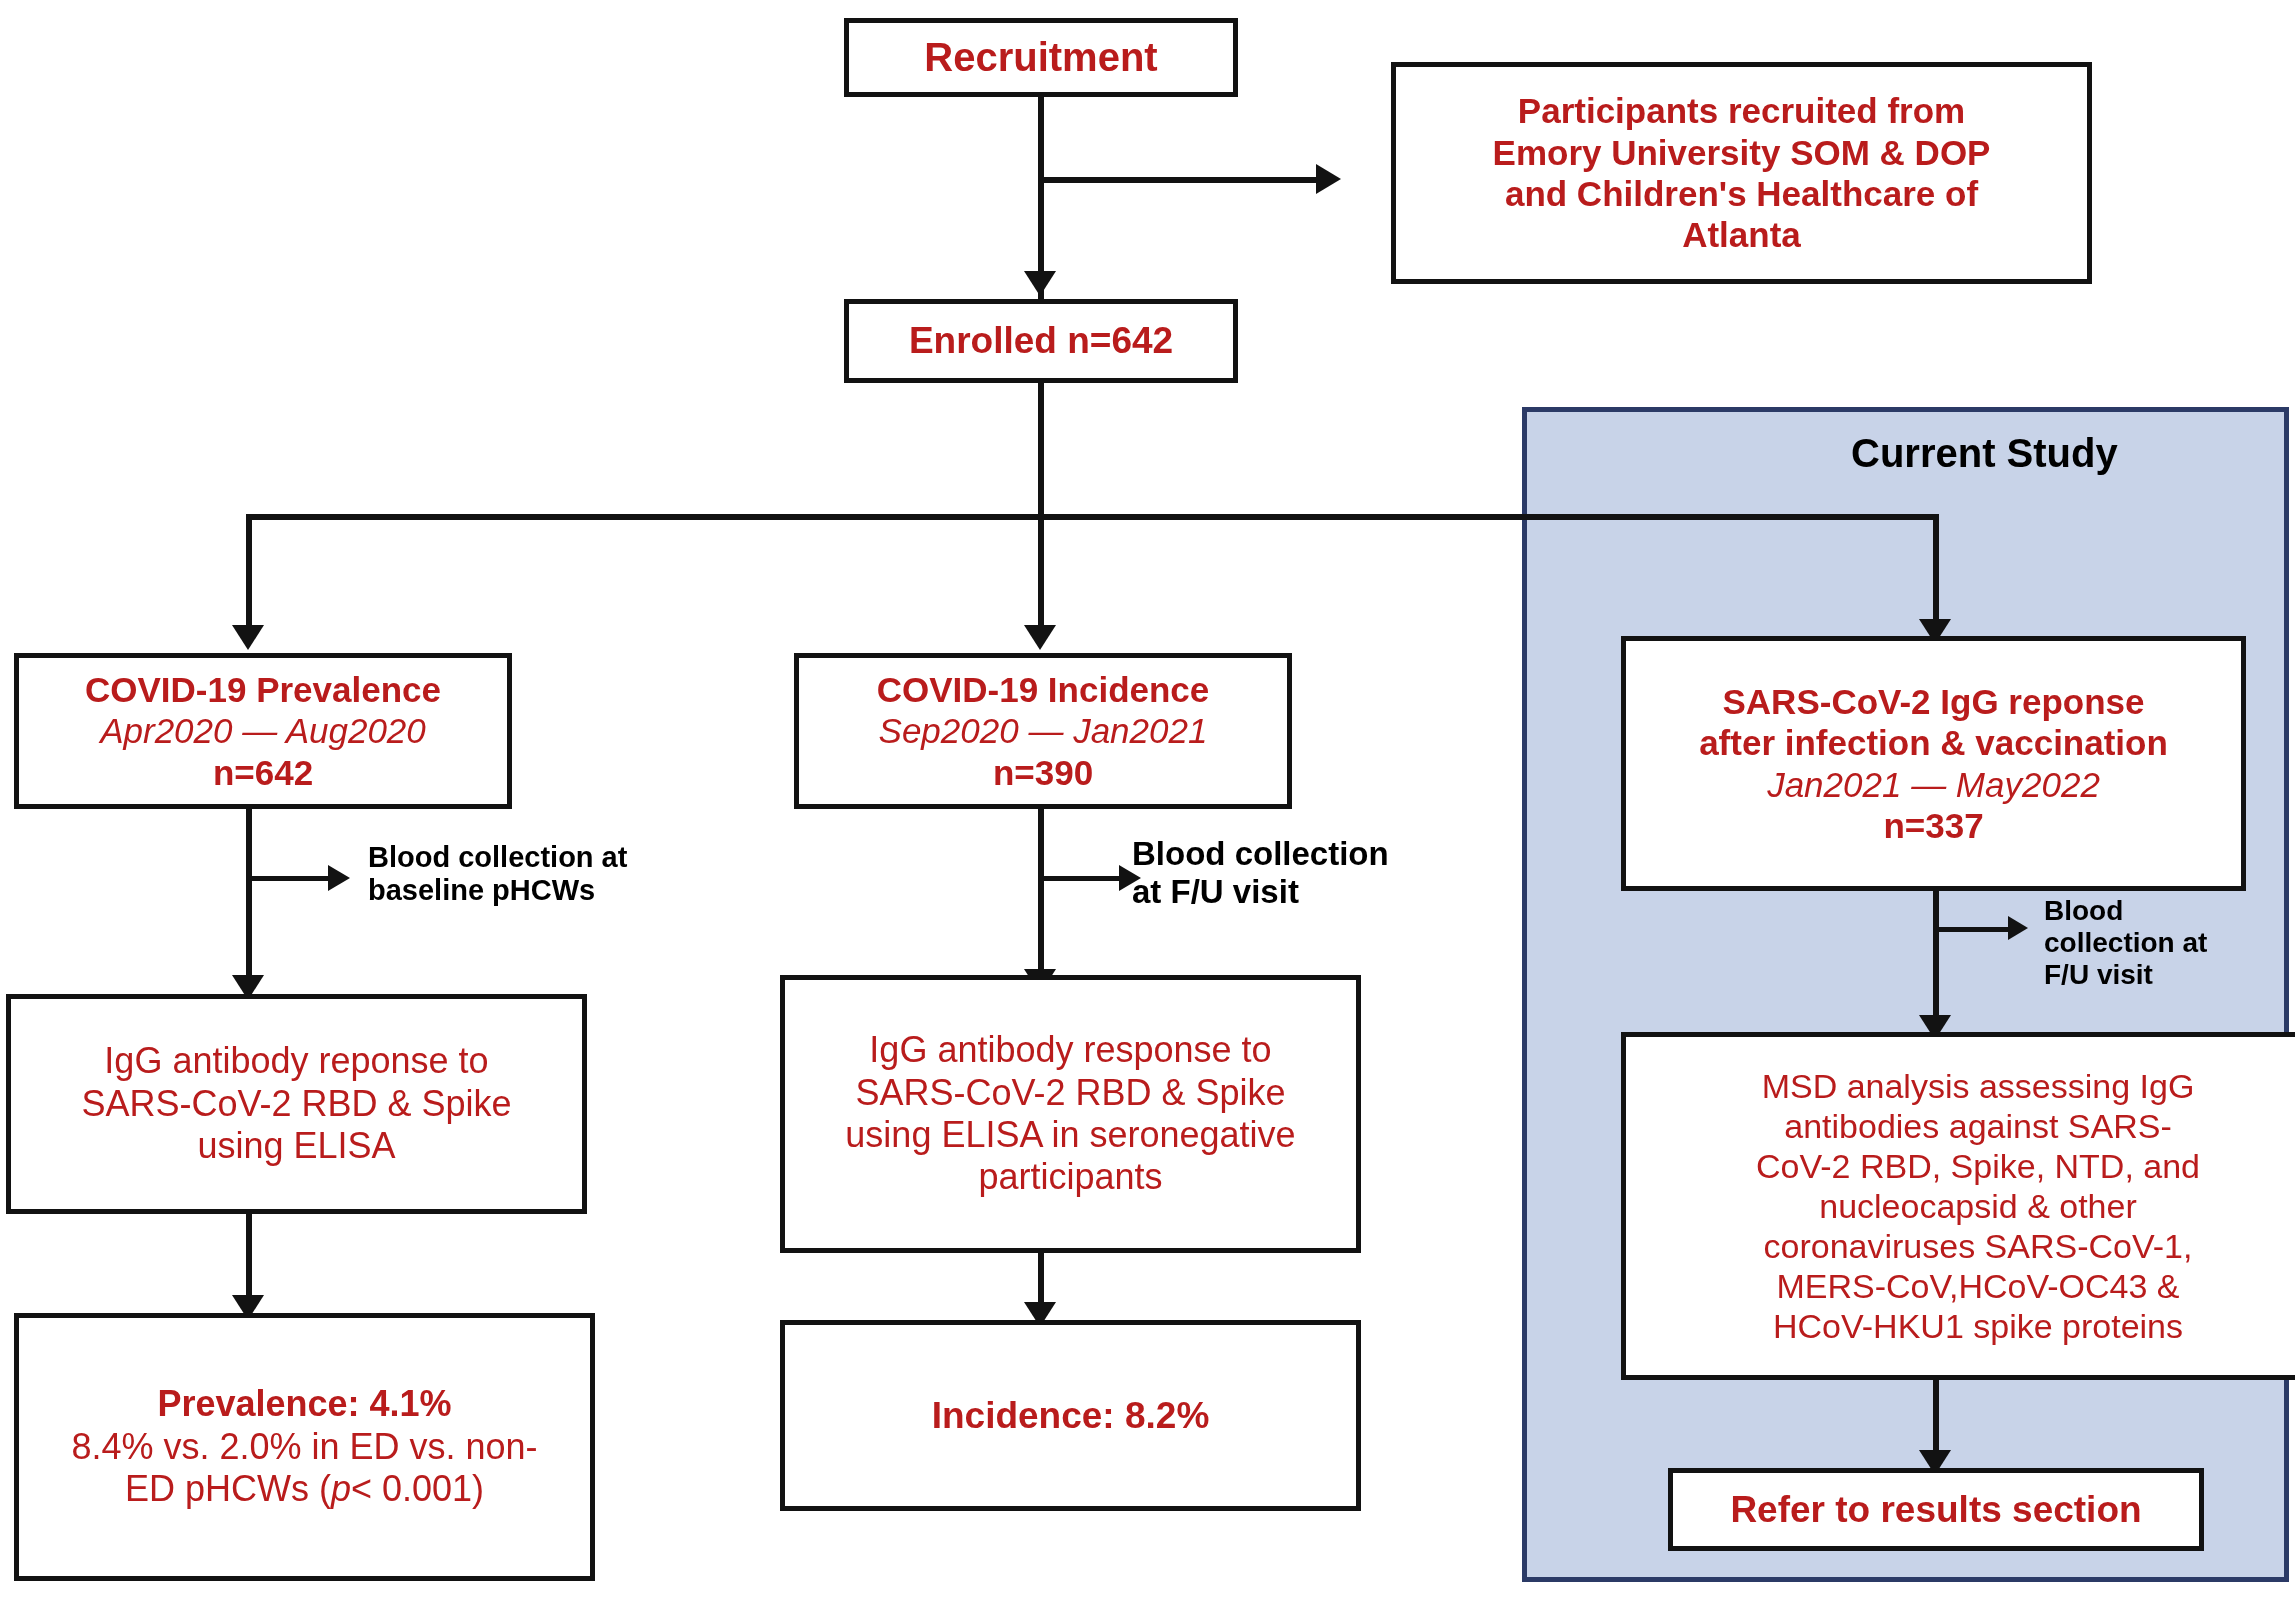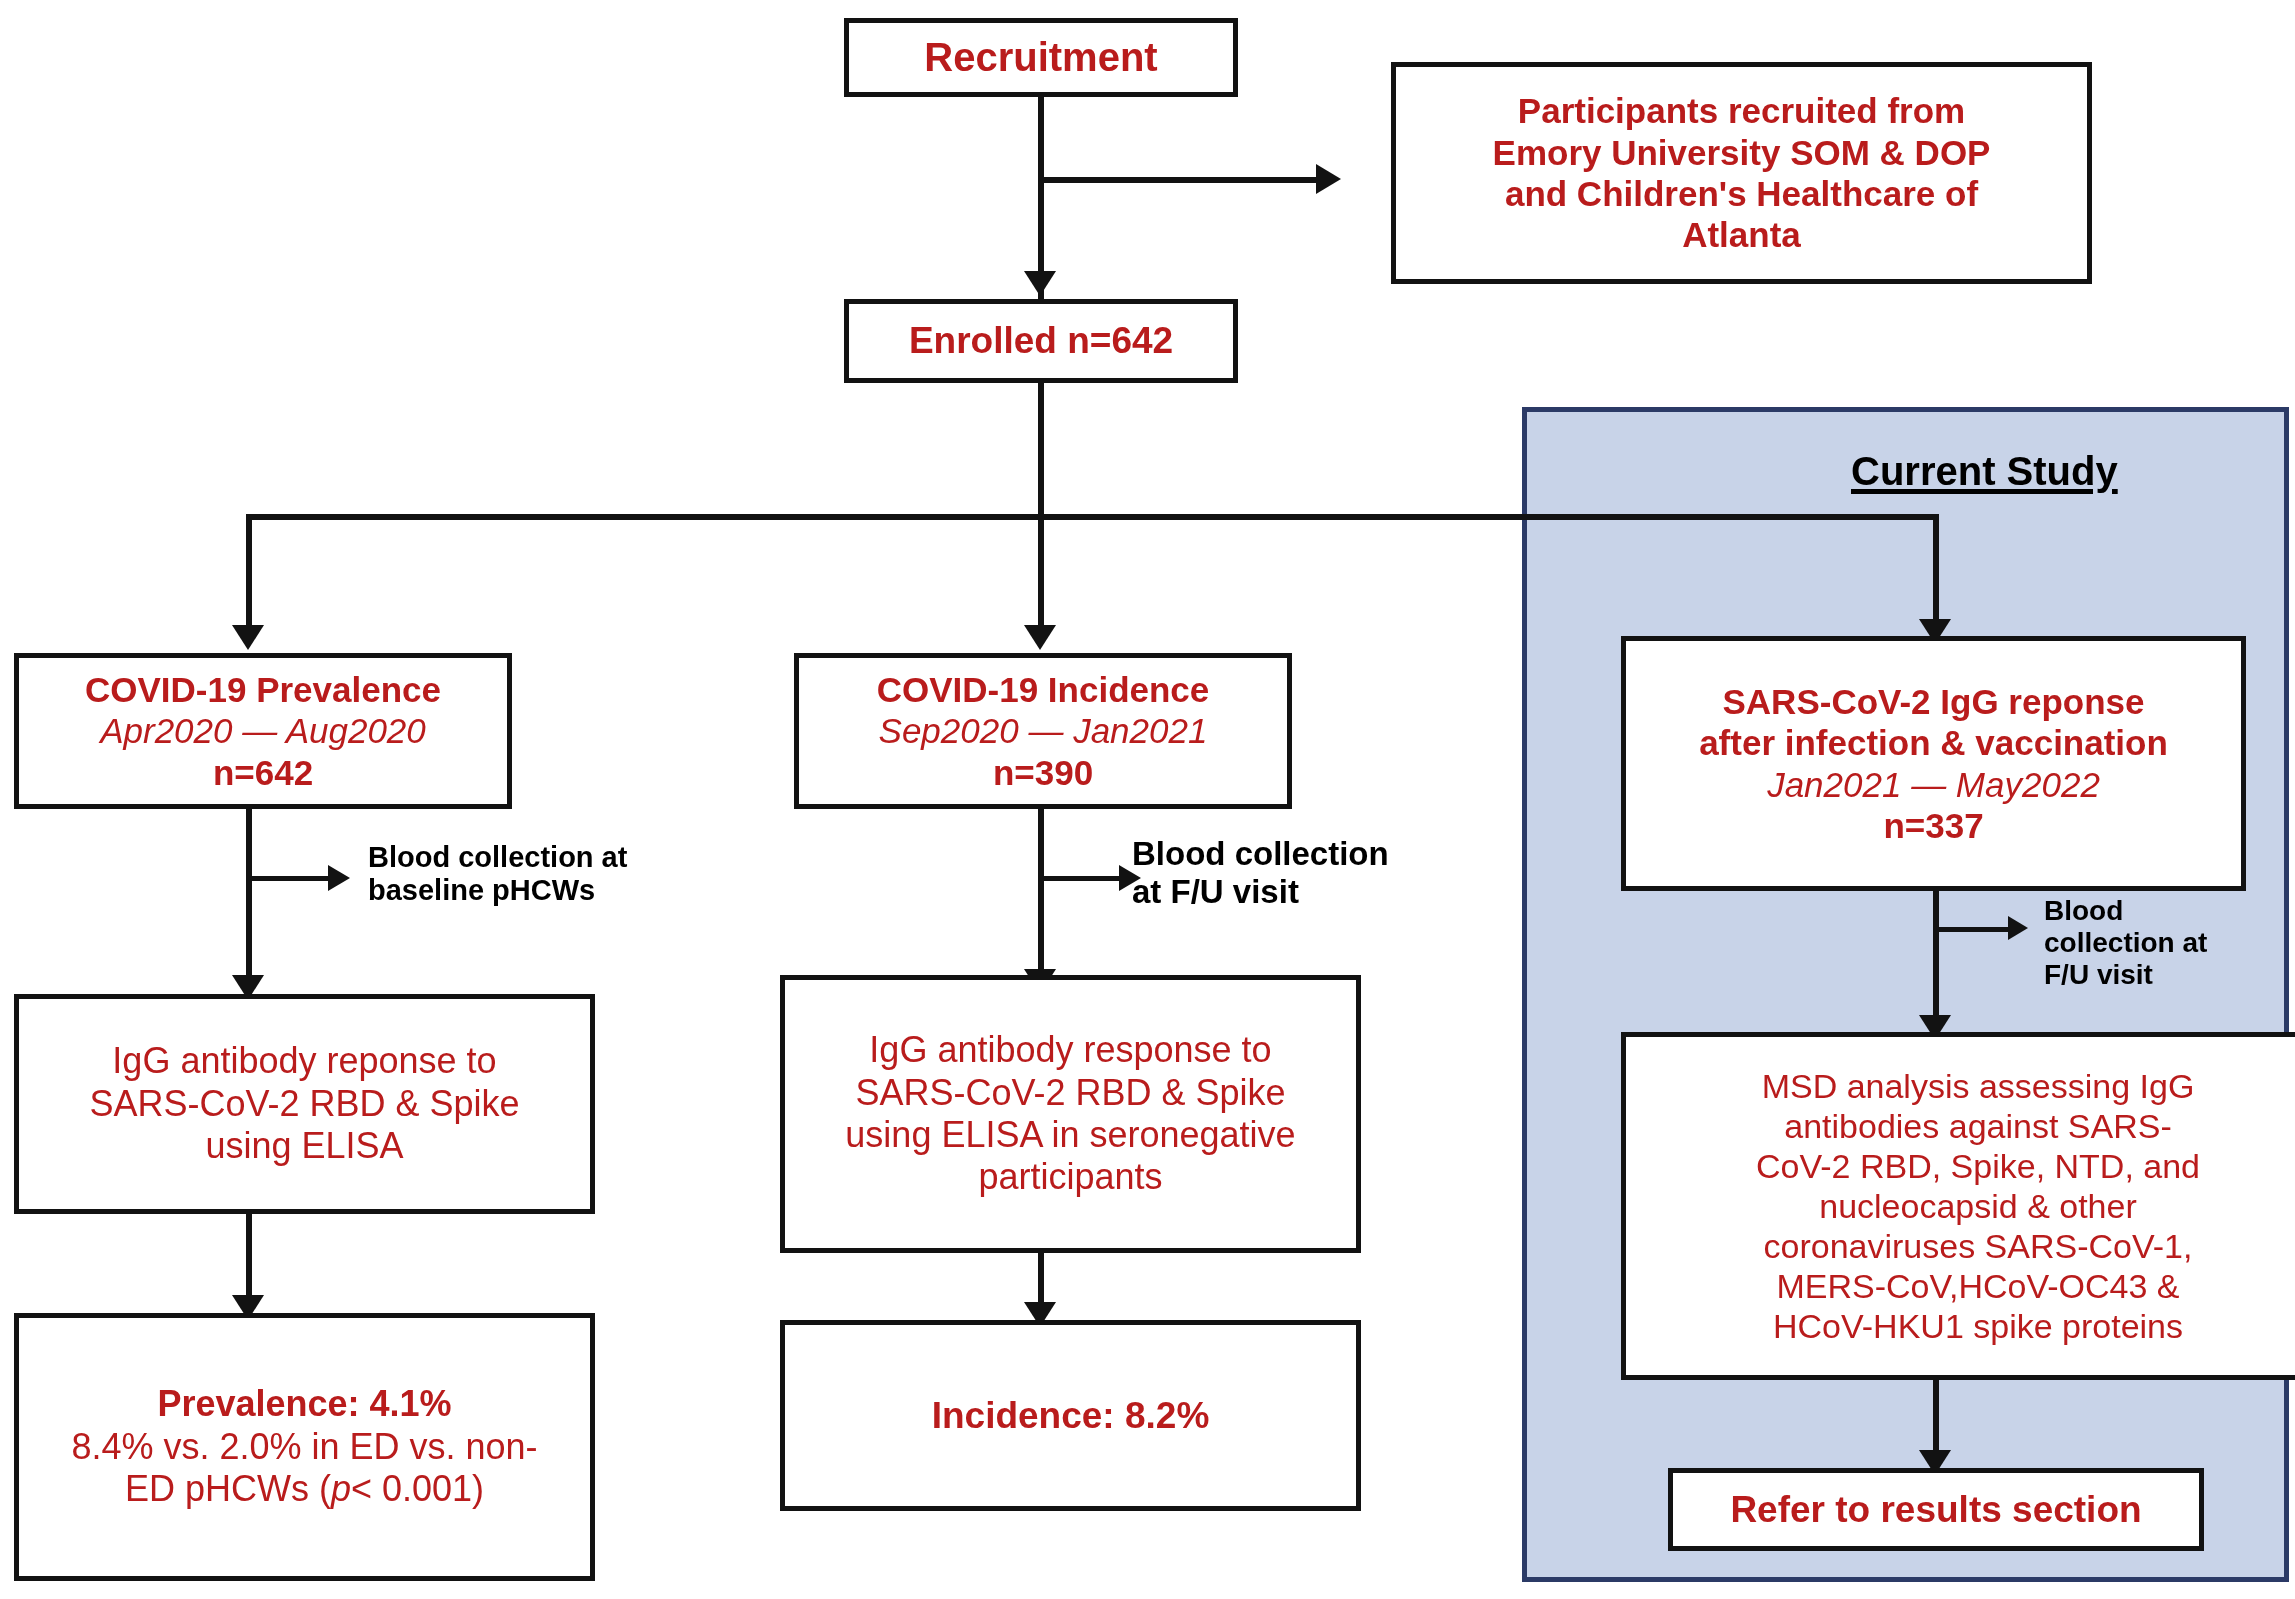--- a/index.html
+++ b/index.html
@@ -35,25 +35,23 @@
   #current-study-panel{
     position:absolute;
     box-sizing:border-box;
     background:#c8d3e8;
     border:5.1px solid #2b3a66;
   }
   #current-study-title{
     position:absolute;
     font-weight:bold;
     color:#000000;
-    text-decoration:underline;
     text-underline-offset:3.8px;
     text-decoration-thickness:4.5px;
     white-space:nowrap;
-    margin-top:18px;
   }
 
   
   .ln{position:absolute;background:#121212;}
   .lnv{width:5.7px;}
   .lnh{height:5.7px;}
 
   
   .arr-d{
     position:absolute;width:0;height:0;
@@ -165,21 +163,21 @@
 
   <div class="node" style="left:1621px;top:636px;width:625px;height:255px;font-size:35px;">
     <span class="txt">
       <span class="bold">SARS-CoV-2 IgG reponse</span><br>
       <span class="bold">after infection &amp; vaccination</span><br>
       <span class="ital">Jan2021 — May2022</span><br>
       <span class="bold">n=337</span>
     </span>
   </div>
 
-  <div class="node" style="left:14px;top:994px;width:581px;height:220px;font-size:36px;">
+  <div class="node" style="left:6px;top:994px;width:581px;height:220px;font-size:36px;">
     <span class="txt reg">
       <span>IgG antibody reponse to</span><br>
       <span>SARS-CoV-2 RBD &amp; Spike</span><br>
       <span>using ELISA</span>
     </span>
   </div>
 
   <div class="node" style="left:780px;top:975px;width:581px;height:278px;font-size:36px;">
     <span class="txt reg">
       <span>IgG antibody response to</span><br>

